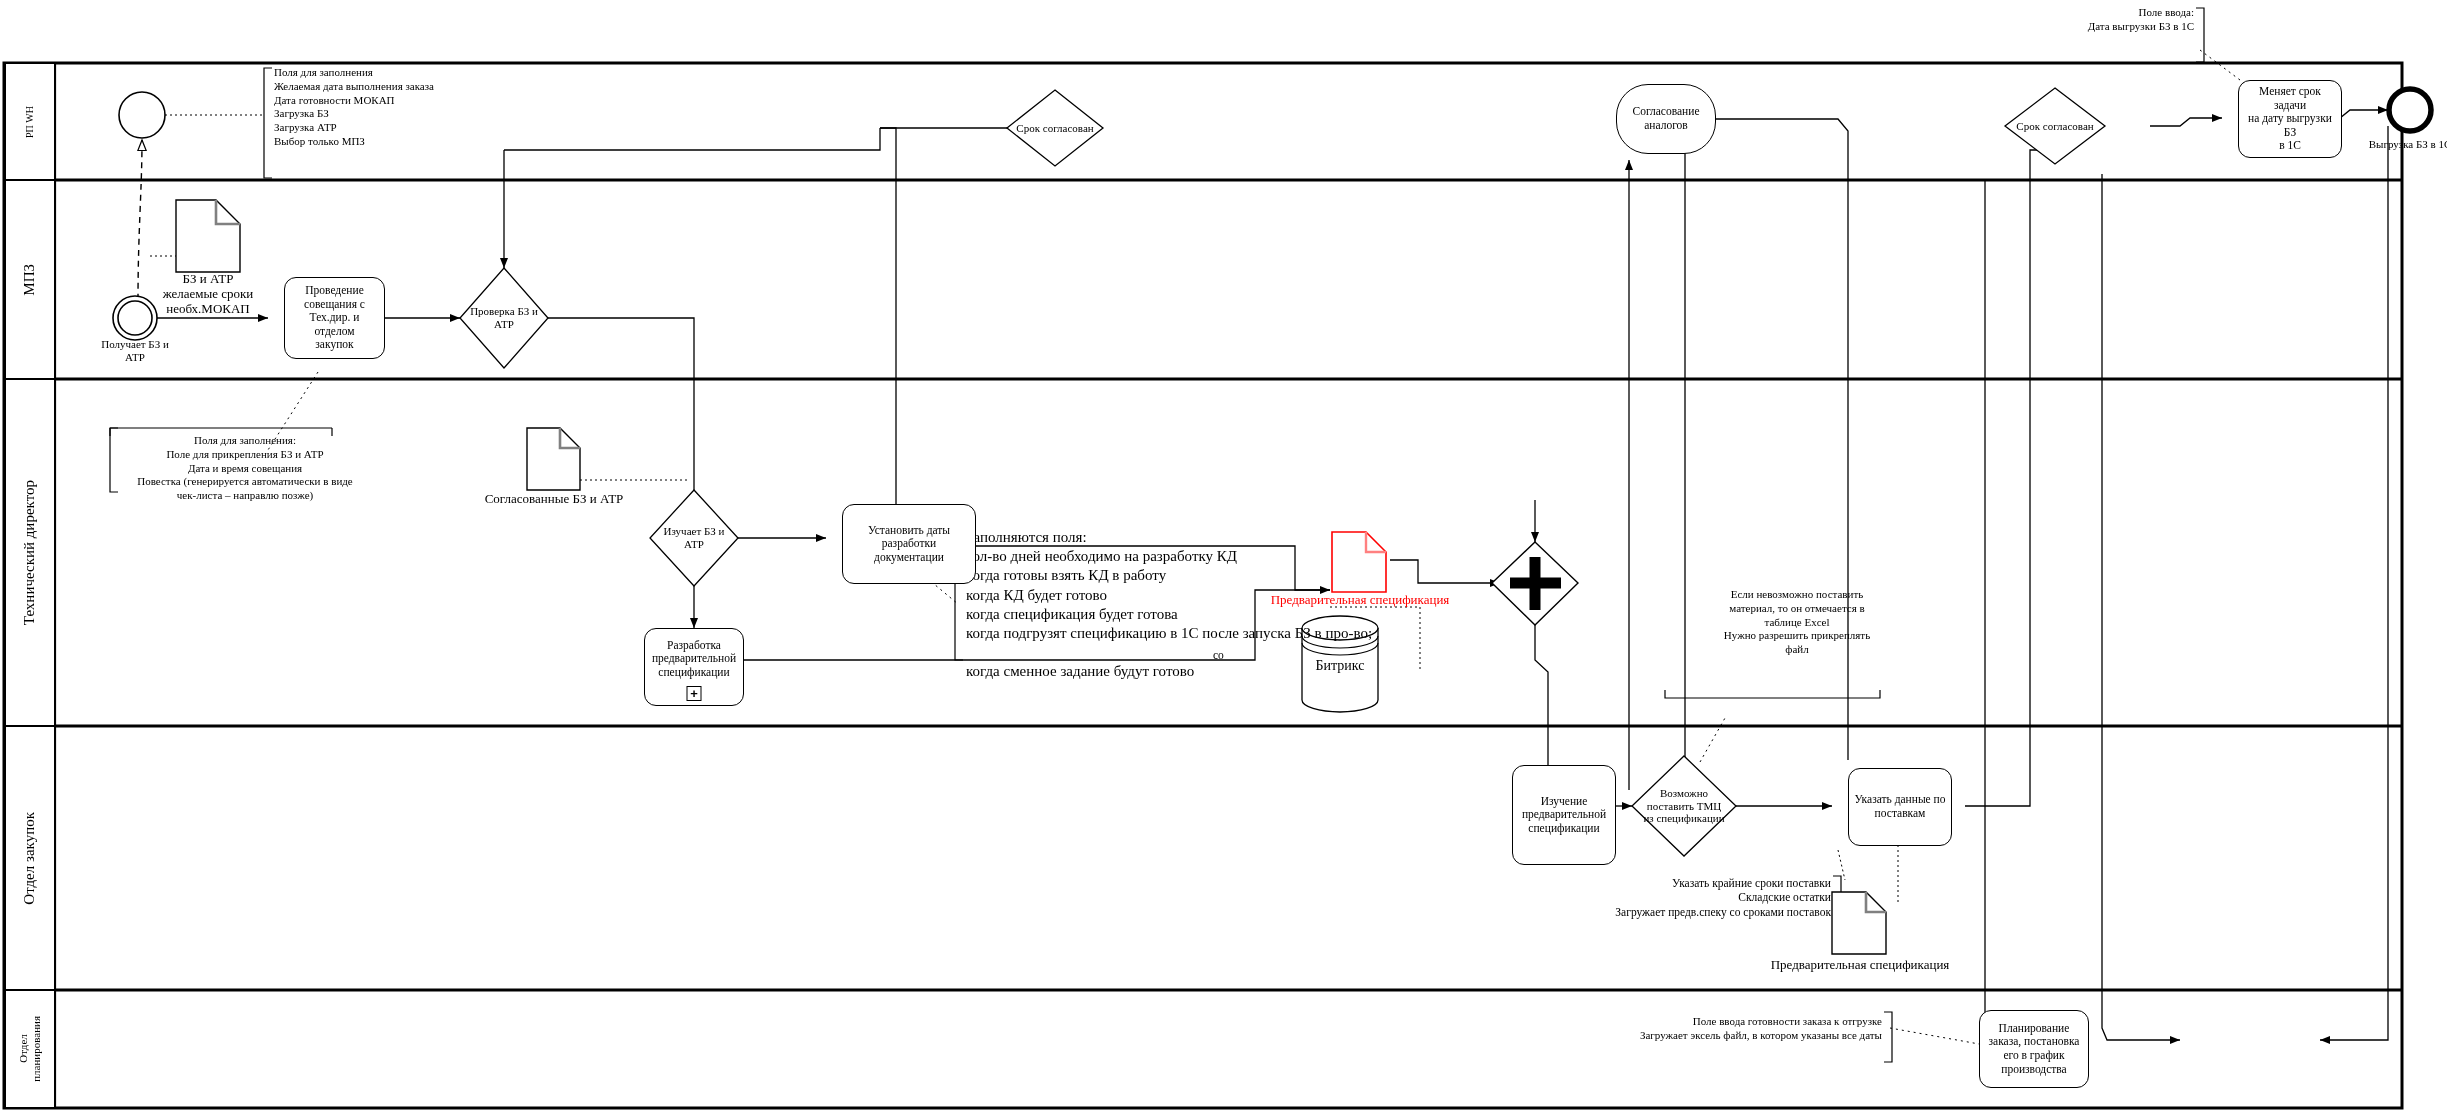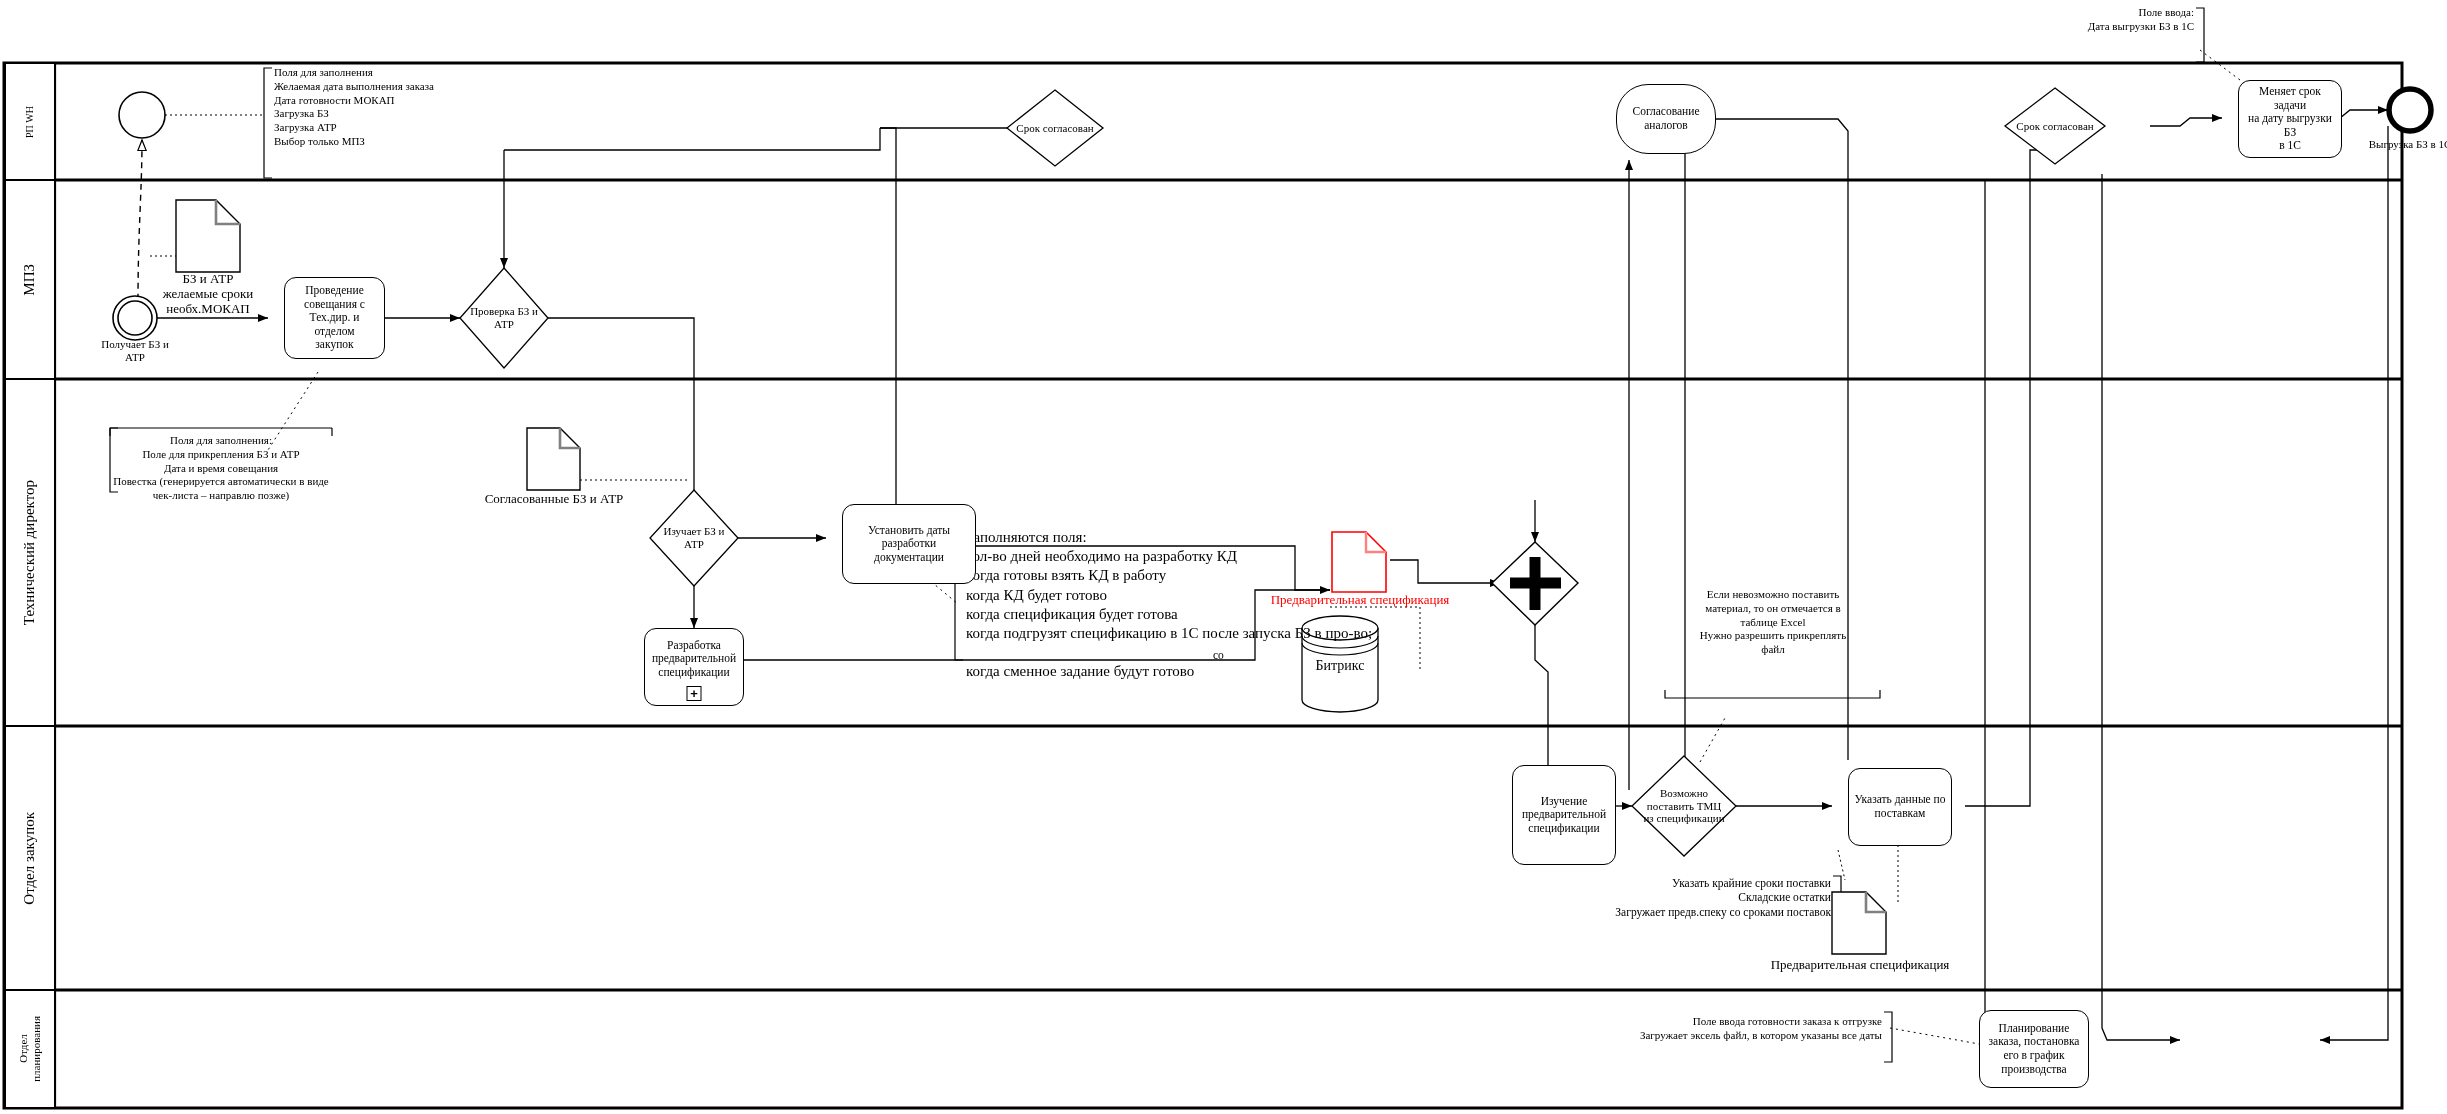--- a/index.html
+++ b/index.html
@@ -108,21 +108,21 @@
   }
 
   
   .annot {
     position: absolute;
     font-size: 11px;
     line-height: 1.25;
     white-space: pre-line;
     box-sizing: border-box;
   }
-  .annot.center { text-align: center; }
+  .annot.center { text-align: center; margin-left: 24px; }
   .annot.left { text-align: left; }
   .annot.right { text-align: right; }
   .annot.sm { font-size: 11.5px; }
 
   
   .doc-label {
     position: absolute;
     text-align: center;
     font-size: 13px;
     line-height: 1.15;

